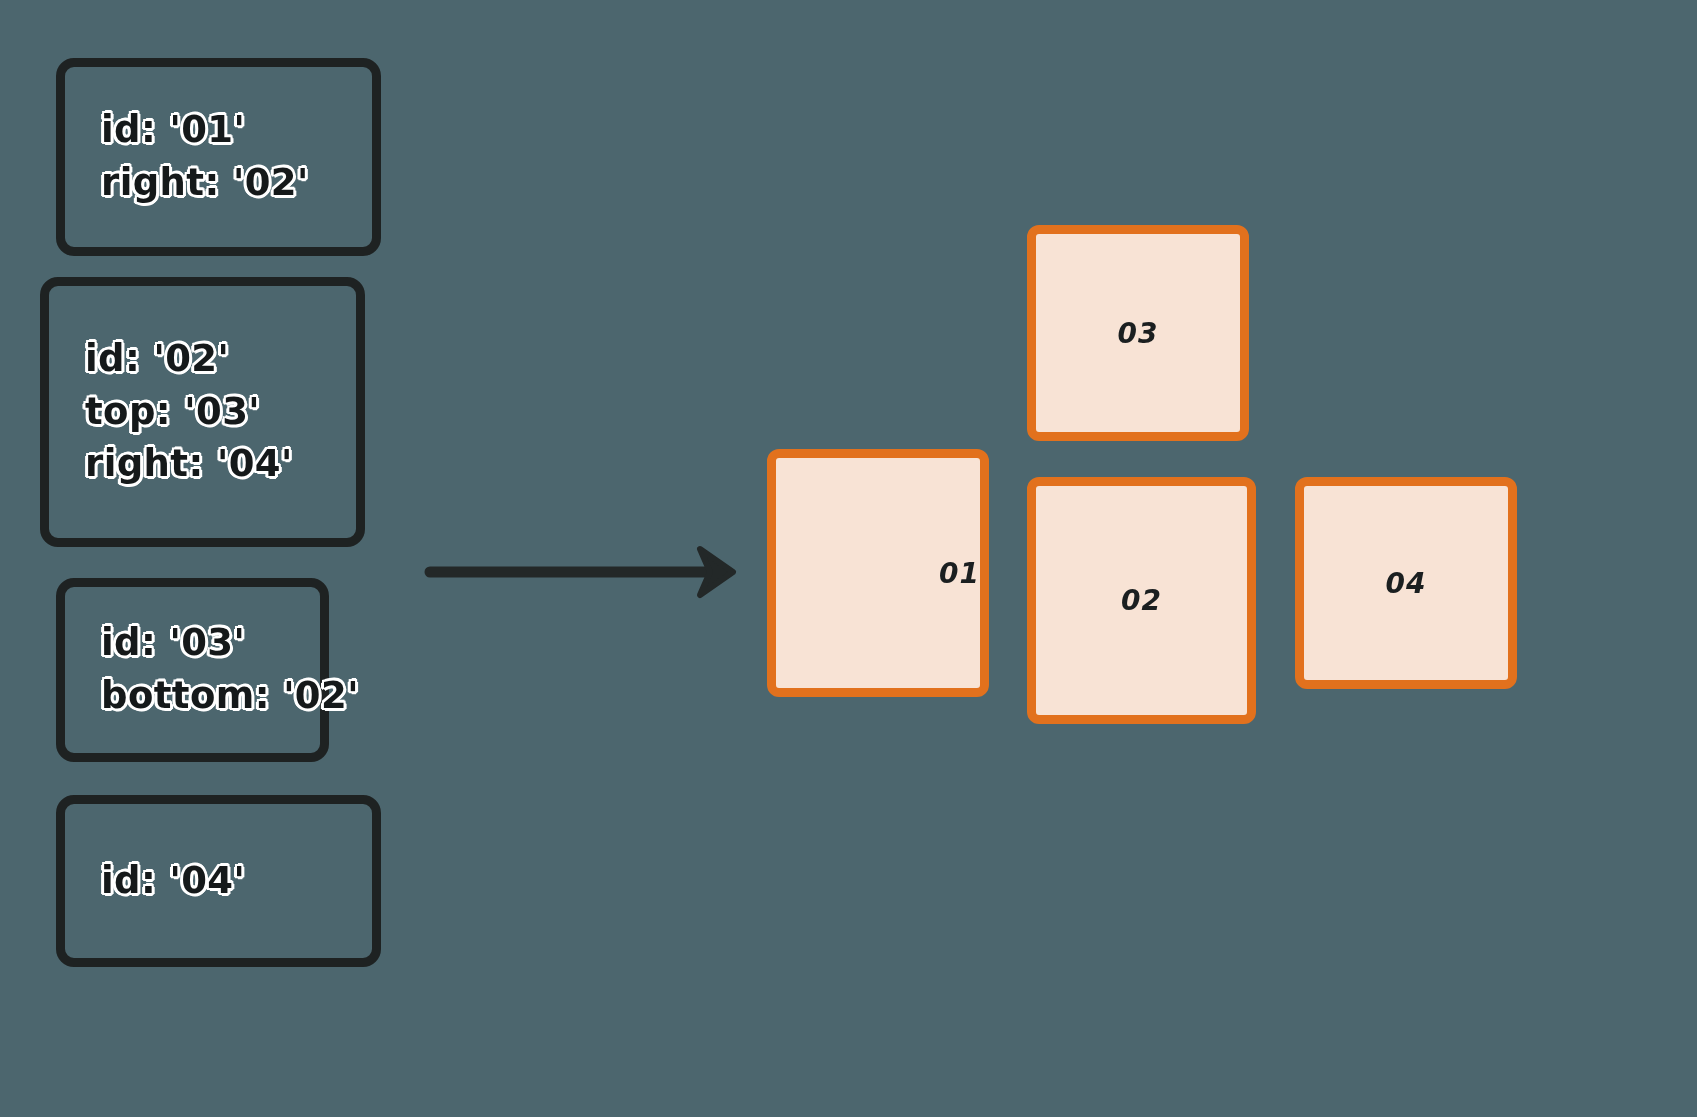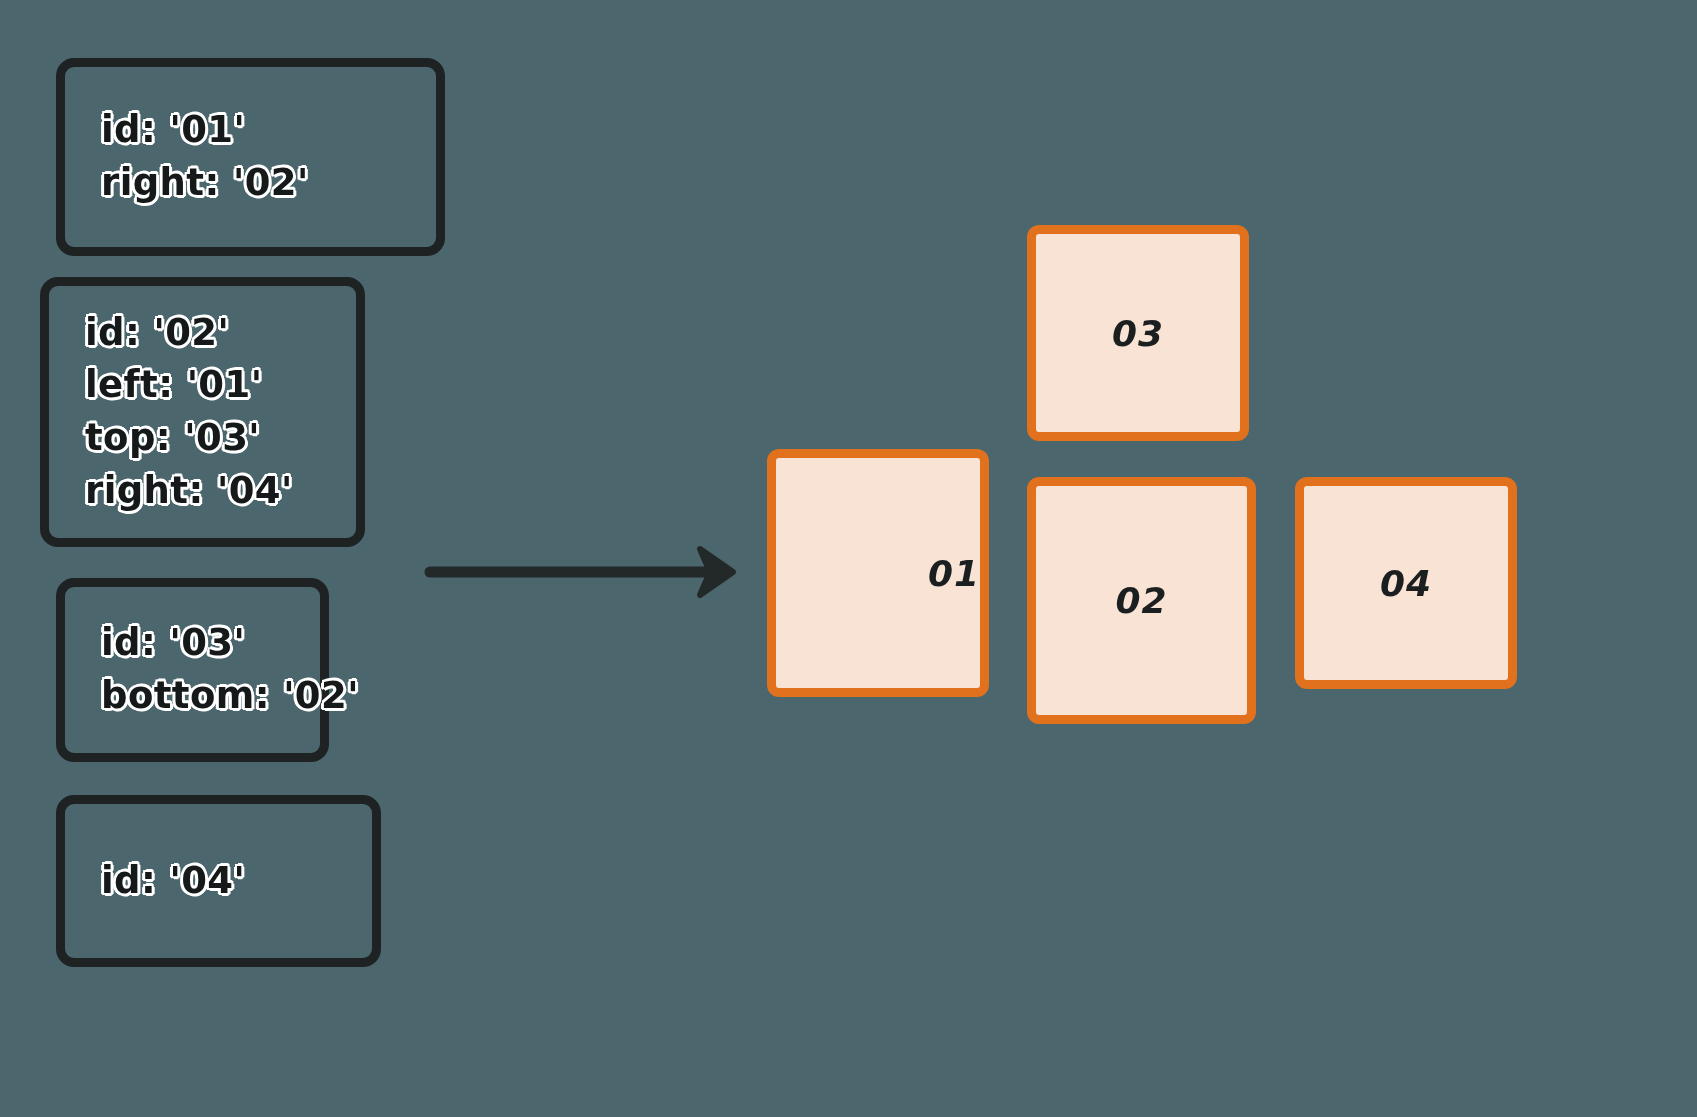--- a/index.html
+++ b/index.html
@@ -49,21 +49,21 @@
        2px  2px 0 #ffffff,
       -2px  2px 0 #ffffff,
        2px -2px 0 #ffffff,
       -2px -2px 0 #ffffff,
        3px  1px 0 #ffffff,
       -3px  1px 0 #ffffff,
        1px  3px 0 #ffffff,
        1px -3px 0 #ffffff;
   }
 
-  #card-01 { left: 56px;  top: 58px;  width: 389px; height: 198px; }
+  #card-01 { left: 56px;  top: 58px;  width: 325px; height: 198px; }
   #card-02 { left: 40px;  top: 277px; width: 325px; height: 270px; }
   #card-03 { left: 56px;  top: 578px; width: 273px; height: 184px; }
   #card-04 { left: 56px;  top: 795px; width: 325px; height: 172px; gap: 8px; }
 
   
   #arrow {
     position: absolute;
     left: 424px;
     top: 540px;
     width: 320px;
@@ -76,21 +76,21 @@
     box-sizing: border-box;
     border: 9px solid #E2711D;
     border-radius: 12px;
     background: #F8E3D5;
     display: flex;
     align-items: center;
     justify-content: center;
   }
   .tile-label {
     font-family: "DejaVu Sans", sans-serif;
-    font-size: 36px;
+    font-size: 28px;
     font-weight: 700;
     font-style: italic;
     color: #1B1F20;
     letter-spacing: 1px;
   }
 
   #tile-03 { left: 1027px; top: 225px; width: 222px; height: 216px; }
   #tile-01 { left: 767px;  top: 449px; width: 222px; height: 248px; justify-content: flex-end; }
   #tile-02 { left: 1027px; top: 477px; width: 229px; height: 247px; }
   #tile-04 { left: 1295px; top: 477px; width: 222px; height: 212px; align-items: center; }
@@ -100,21 +100,20 @@
 
 <div id="canvas">
 
   <div class="spec-card" id="card-01">
     <div class="spec-line">id: '01'</div>
     <div class="spec-line">right: '02'</div>
   </div>
 
   <div class="spec-card" id="card-02">
     <div class="spec-line">id: '02'</div>
-    <div class="spec-line">left: '01'</div>
     <div class="spec-line">top: '03'</div>
     <div class="spec-line">right: '04'</div>
   </div>
 
   <div class="spec-card" id="card-03">
     <div class="spec-line">id: '03'</div>
     <div class="spec-line">bottom: '02'</div>
   </div>
 
   <div class="spec-card" id="card-04">

